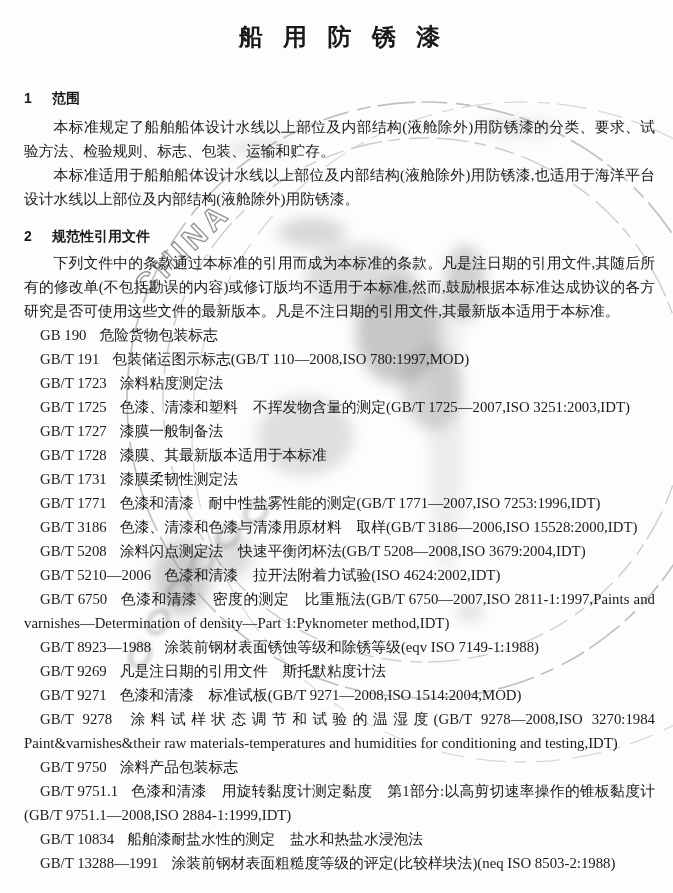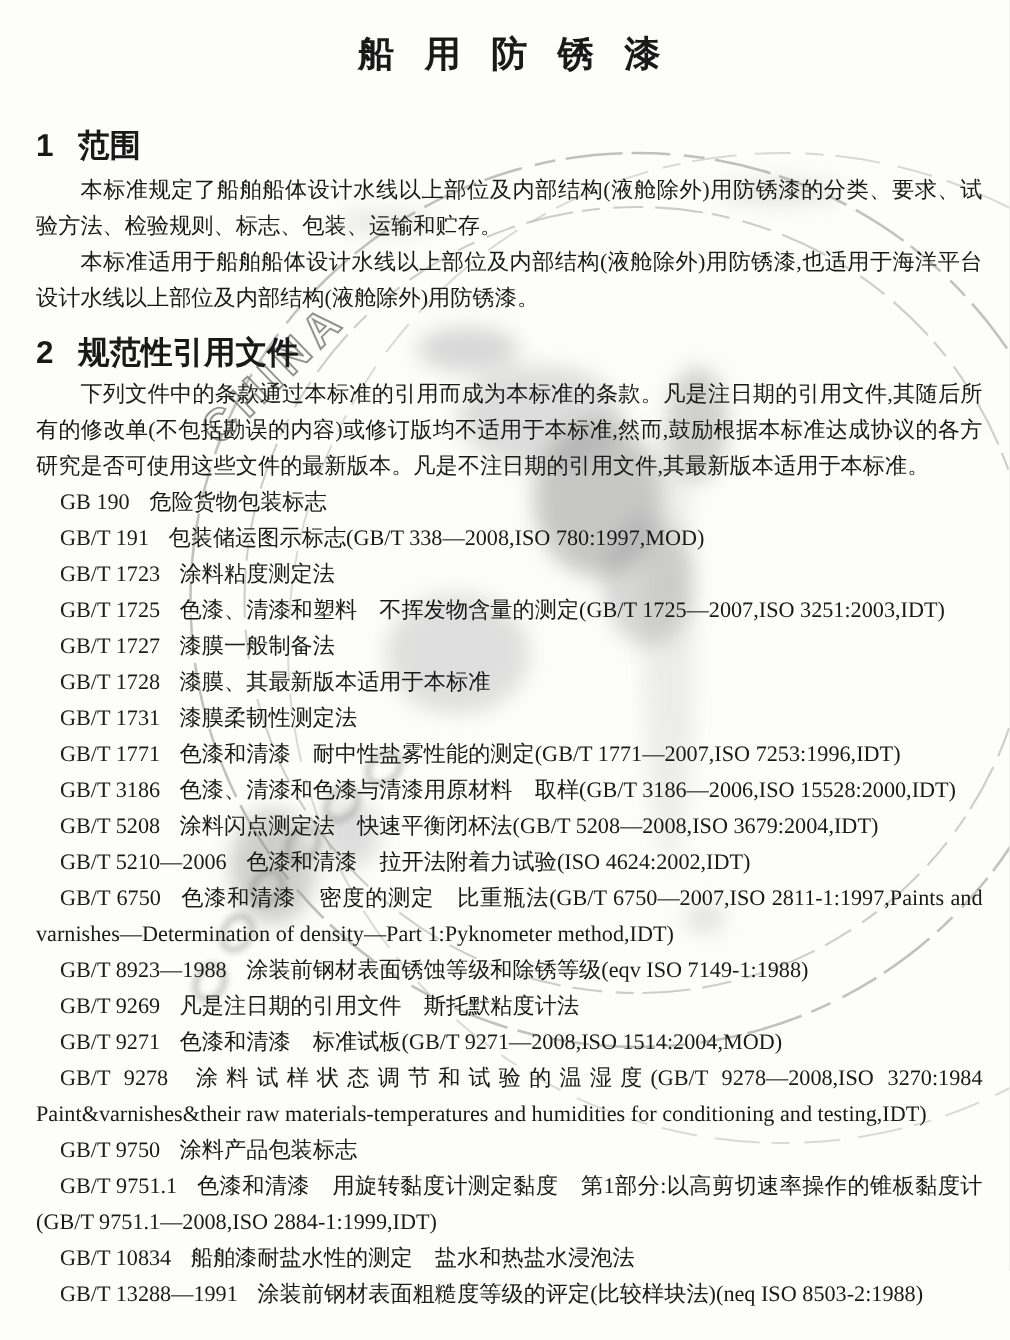--- a/index.html
+++ b/index.html
@@ -25,21 +25,21 @@
     font-size:24px;
     font-weight:bold;
     letter-spacing:0.85em;
     padding-left:0.85em;
     line-height:30px;
     font-family:"Liberation Sans","DejaVu Sans",sans-serif;
   }
   .sec-head{
     margin:0;
     font-weight:bold;
-    font-size:21px;
+    font-size:14px;
     font-family:"Liberation Sans","DejaVu Sans",sans-serif;
     line-height:24px;
   }
   .sec-head .sec-num{display:inline-block;min-width:14px;margin-right:14px;}
   .sec1-head{margin-top:34px;}
   .sec2-head{margin-top:13px;}
   .para{
     margin:0;
     text-indent:2em;
     text-align:justify;
@@ -123,21 +123,21 @@
 
     <p class="sec-head sec2-head">
       <span class="sec-num">2</span><span>规范性引用文件</span>
     </p>
 
     <p class="para intro">下列文件中的条款通过本标准的引用而成为本标准的条款。凡是注日期的引用文件,其随后所有的修改单(不包括勘误的内容)或修订版均不适用于本标准,然而,鼓励根据本标准达成协议的各方研究是否可使用这些文件的最新版本。凡是不注日期的引用文件,其最新版本适用于本标准。</p>
 
     <div class="refs">
   <p class="ref"><span class="ref-code">GB 190</span><span class="ref-title">危险货物包装标志</span></p>
 
-  <p class="ref"><span class="ref-code">GB/T 191</span><span class="ref-title">包装储运图示标志(GB/T 338—2008,ISO 780:1997,MOD)</span></p>
+  <p class="ref"><span class="ref-code">GB/T 191</span><span class="ref-title">包装储运图示标志(GB/T 110—2008,ISO 780:1997,MOD)</span></p>
 
   <p class="ref"><span class="ref-code">GB/T 1723</span><span class="ref-title">涂料粘度测定法</span></p>
 
   <p class="ref"><span class="ref-code">GB/T 1725</span><span class="ref-title">色漆、清漆和塑料　不挥发物含量的测定(GB/T 1725—2007,ISO 3251:2003,IDT)</span></p>
 
   <p class="ref"><span class="ref-code">GB/T 1727</span><span class="ref-title">漆膜一般制备法</span></p>
 
   <p class="ref"><span class="ref-code">GB/T 1728</span><span class="ref-title">漆膜、其最新版本适用于本标准</span></p>
 
   <p class="ref"><span class="ref-code">GB/T 1731</span><span class="ref-title">漆膜柔韧性测定法</span></p>

